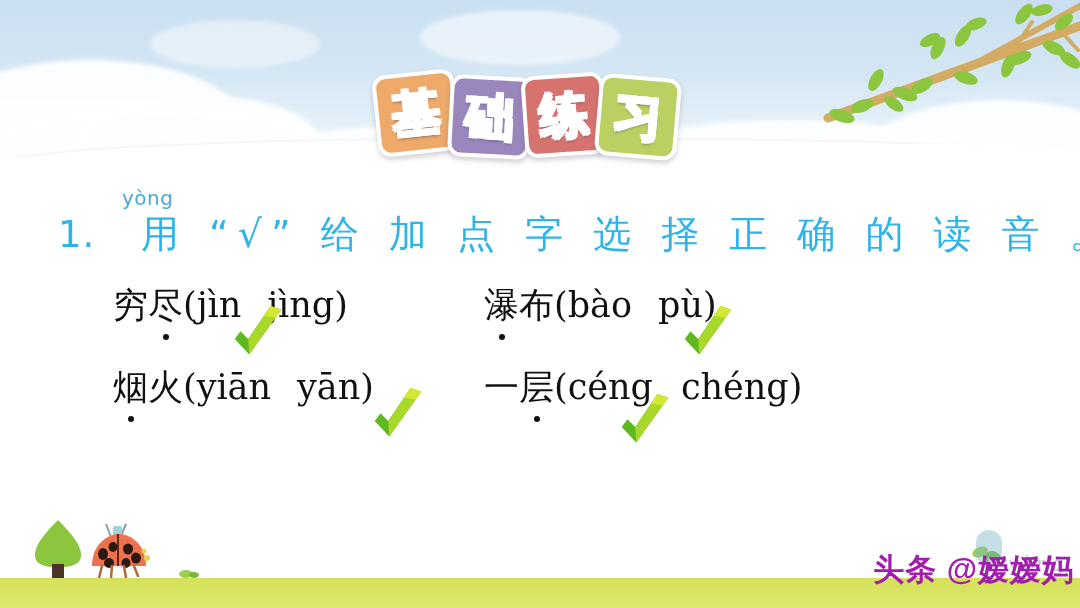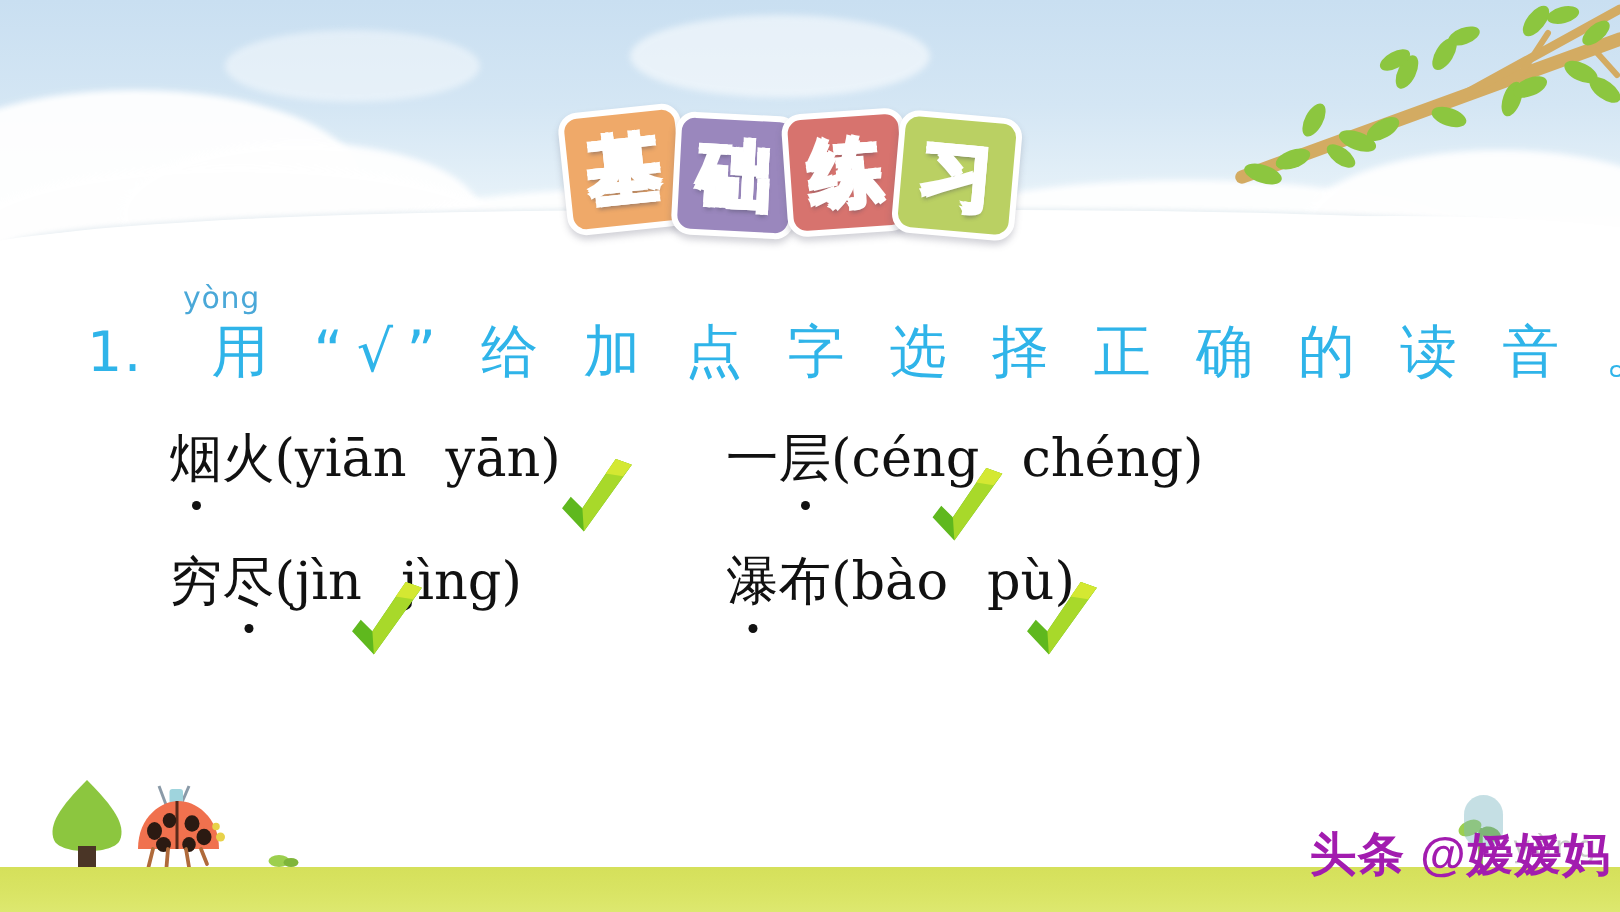--- a/index.html
+++ b/index.html
@@ -216,52 +216,52 @@
   <div class="qline">
     <div class="py py-yong">yòng</div>
     <div class="q-num">1.</div>
     <div class="q-chars">用  “√” 给 加 点 字 选 择 正  确 的 读 音 。</div>
   </div>
 
   <div class="items">
 
     <div class="row">
       <div class="item" style="left:113px;top:0;">
+        <span class="hz">穷</span><span class="hz dotted">尽</span><span>(</span><span>jìn</span><span class="gap"></span><span>jìng</span><span>)</span>
+      </div>
+      <svg class="check" style="left:225px;top:22px;" viewBox="0 0 64 64">
+        <path d="M10 36 L25 52 L58 6 L47 2 L24 36 L16 28 Z" fill="#5fb81e"></path>
+        <path d="M25 52 L58 6 L47 2 L24 36 Z" fill="#a8d92a"></path>
+        <path d="M58 6 L47 2 L40 12 L52 14 Z" fill="#d4e832"></path>
+      </svg>
+
+      <div class="item" style="left:484px;top:0;">
+        <span class="hz dotted">瀑</span><span class="hz">布</span><span>(</span><span>bào</span><span class="gap"></span><span>pù</span><span>)</span>
+      </div>
+      <svg class="check" style="left:675px;top:22px;" viewBox="0 0 64 64">
+        <path d="M10 36 L25 52 L58 6 L47 2 L24 36 L16 28 Z" fill="#5fb81e"></path>
+        <path d="M25 52 L58 6 L47 2 L24 36 Z" fill="#a8d92a"></path>
+        <path d="M58 6 L47 2 L40 12 L52 14 Z" fill="#d4e832"></path>
+      </svg>
+    </div>
+
+    <div class="row">
+      <div class="item" style="left:113px;top:0;">
         <span class="hz dotted">烟</span><span class="hz">火</span><span>(</span><span>yiān</span><span class="gap"></span><span>yān</span><span>)</span>
       </div>
       <svg class="check" style="left:365px;top:22px;" viewBox="0 0 64 64">
         <path d="M10 36 L25 52 L58 6 L47 2 L24 36 L16 28 Z" fill="#5fb81e"></path>
         <path d="M25 52 L58 6 L47 2 L24 36 Z" fill="#a8d92a"></path>
         <path d="M58 6 L47 2 L40 12 L52 14 Z" fill="#d4e832"></path>
       </svg>
 
       <div class="item" style="left:484px;top:0;">
         <span class="hz">一</span><span class="hz dotted">层</span><span>(</span><span>céng</span><span class="gap-s"></span><span class="gap-s"></span><span>chéng</span><span>)</span>
       </div>
       <svg class="check" style="left:612px;top:28px;" viewBox="0 0 64 64">
-        <path d="M10 36 L25 52 L58 6 L47 2 L24 36 L16 28 Z" fill="#5fb81e"></path>
-        <path d="M25 52 L58 6 L47 2 L24 36 Z" fill="#a8d92a"></path>
-        <path d="M58 6 L47 2 L40 12 L52 14 Z" fill="#d4e832"></path>
-      </svg>
-    </div>
-
-    <div class="row">
-      <div class="item" style="left:113px;top:0;">
-        <span class="hz">穷</span><span class="hz dotted">尽</span><span>(</span><span>jìn</span><span class="gap"></span><span>jìng</span><span>)</span>
-      </div>
-      <svg class="check" style="left:225px;top:22px;" viewBox="0 0 64 64">
-        <path d="M10 36 L25 52 L58 6 L47 2 L24 36 L16 28 Z" fill="#5fb81e"></path>
-        <path d="M25 52 L58 6 L47 2 L24 36 Z" fill="#a8d92a"></path>
-        <path d="M58 6 L47 2 L40 12 L52 14 Z" fill="#d4e832"></path>
-      </svg>
-
-      <div class="item" style="left:484px;top:0;">
-        <span class="hz dotted">瀑</span><span class="hz">布</span><span>(</span><span>bào</span><span class="gap"></span><span>pù</span><span>)</span>
-      </div>
-      <svg class="check" style="left:675px;top:22px;" viewBox="0 0 64 64">
         <path d="M10 36 L25 52 L58 6 L47 2 L24 36 L16 28 Z" fill="#5fb81e"></path>
         <path d="M25 52 L58 6 L47 2 L24 36 Z" fill="#a8d92a"></path>
         <path d="M58 6 L47 2 L40 12 L52 14 Z" fill="#d4e832"></path>
       </svg>
     </div>
 
   </div>
 
   <svg class="deco tree" viewBox="0 0 60 62">
     <path d="M30 2 C12 20 4 32 8 42 C12 52 48 52 52 42 C56 32 48 20 30 2 Z" fill="#8cc63f"></path>

